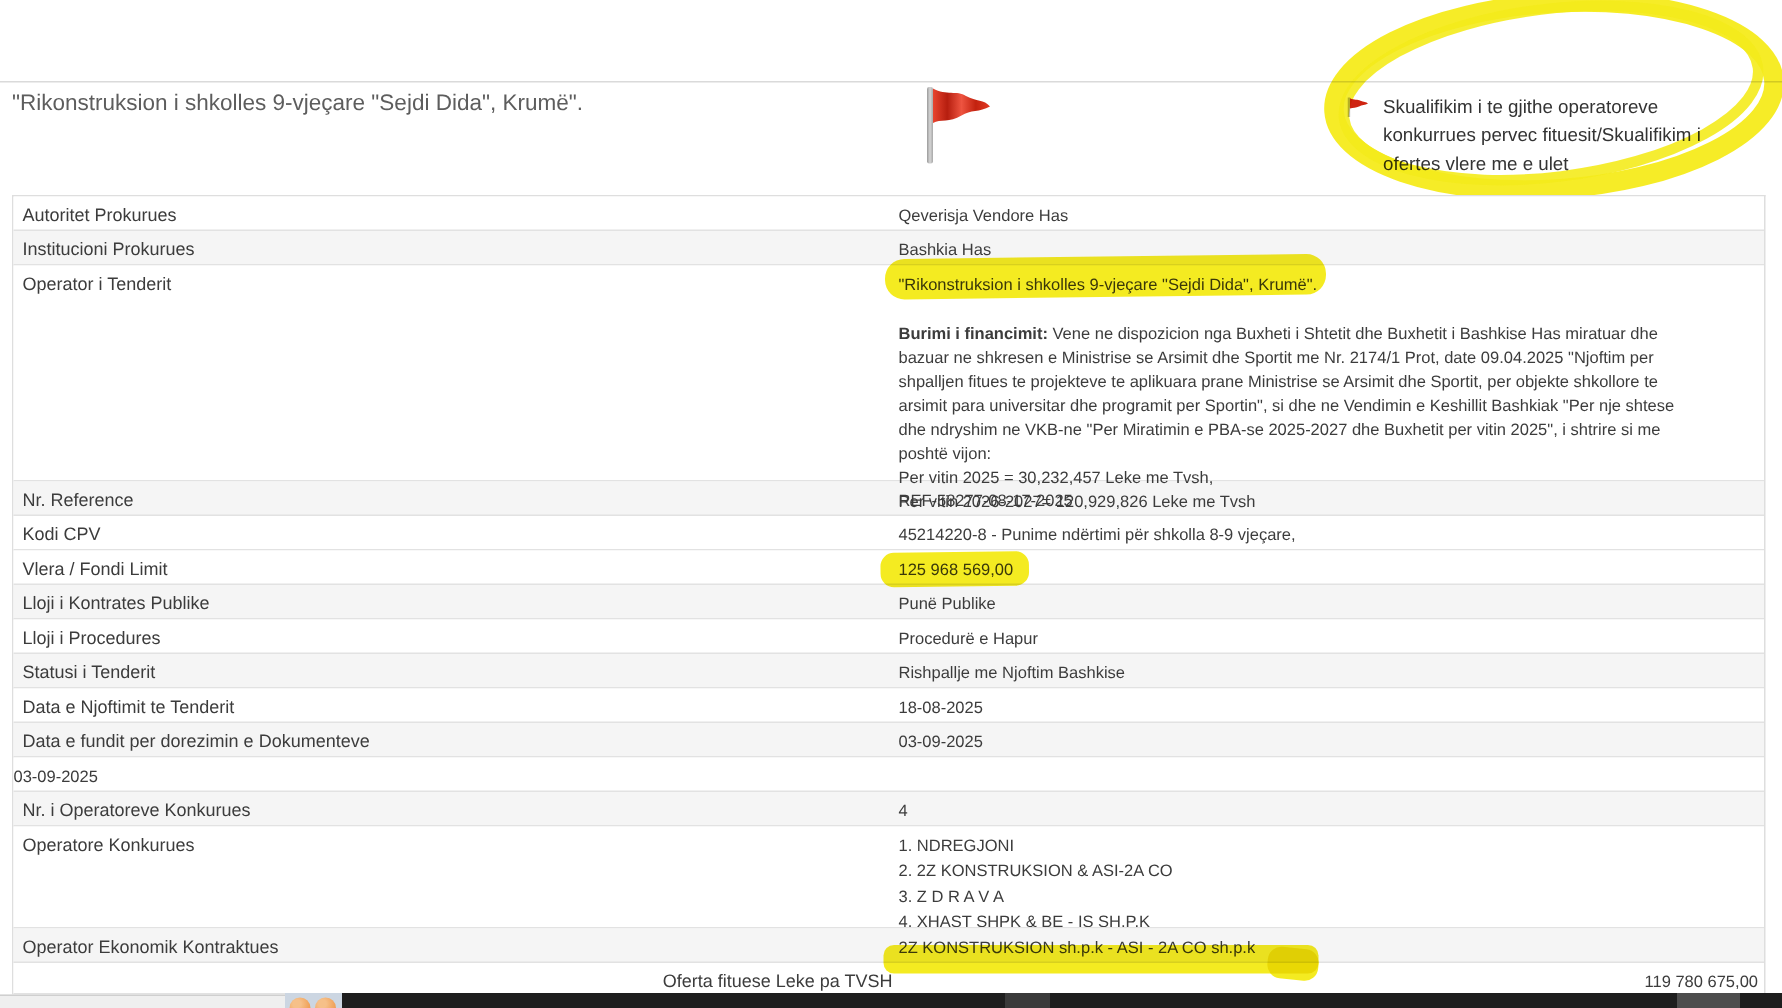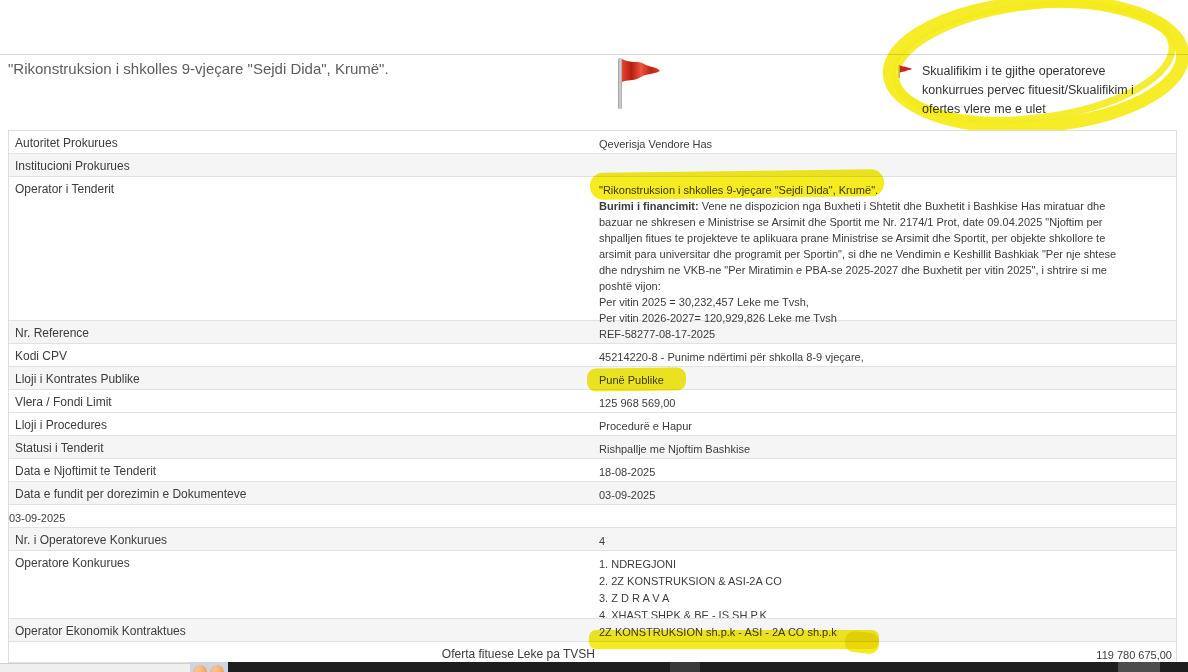--- a/index.html
+++ b/index.html
@@ -28,21 +28,21 @@
        border:1px solid #dedede;border-bottom:none;background:#fff;}
   .row{display:flex;border-bottom:1px solid #e2e2e2;box-sizing:border-box;background:#fff;}
   .row.alt{background:#f5f5f5;}
   .cell-l{width:590px;box-sizing:border-box;padding:5px 4px 0 6px;font-size:12px;}
   .cell-v{flex:1;box-sizing:border-box;padding:5px 4px 0 0;font-size:11px;line-height:16px;}
   .h23{height:23px;overflow:hidden;}
   .h144{height:144px;}
   .h68{height:68px;overflow:hidden;}
   .h21{height:21px;overflow:hidden;text-align:right;}
   .objekti-body{width:528px;}
-  .objekti-funding{}
+  .objekti-funding{margin-top:17px;}
   .b{font-weight:bold;}
   .op-line{line-height:17px;}
 
   
   .bottom-left-strip{position:absolute;left:0;top:663px;width:190px;height:9px;background:#efefef;border-top:1px solid #cfcfcf;}
   .mini-image{position:absolute;left:190px;top:662px;width:38px;height:10px;background:#ccd6e2;overflow:hidden;}
   .mini-image .c1,.mini-image .c2{position:absolute;width:14px;height:14px;border-radius:50%;
     background:radial-gradient(circle at 35% 30%, #f6c089 20%, #ef9d52 70%);top:3px;}
   .mini-image .c1{left:3px;} .mini-image .c2{left:20px;}
   .dark-bar{position:absolute;left:228px;top:662px;width:960px;height:10px;background:#1e1e1e;}
@@ -93,20 +93,21 @@
 
 <div class="tbl">
 
   <div class="row h23">
     <div class="cell-l">Autoritet Prokurues</div>
     <div class="cell-v">Qeverisja Vendore Has</div>
   </div>
 
   <div class="row alt h23">
     <div class="cell-l">Institucioni Prokurues</div>
+    <div class="cell-v">Bashkia Has</div>
   </div>
 
   <div class="row h144">
     <div class="cell-l">Operator i Tenderit</div>
     <div class="cell-v">
       <div class="objekti-body">
         <div>"Rikonstruksion i shkolles 9-vjeçare "Sejdi Dida", Krumë".</div>
         <div class="objekti-funding"><span class="b">Burimi i financimit:</span><span> Vene ne dispozicion nga Buxheti i Shtetit dhe Buxhetit i Bashkise Has miratuar dhe bazuar ne shkresen e Ministrise se Arsimit dhe Sportit me Nr. 2174/1 Prot, date 09.04.2025 "Njoftim per shpalljen fitues te projekteve te aplikuara prane Ministrise se Arsimit dhe Sportit, per objekte shkollore te arsimit para universitar dhe programit per Sportin", si dhe ne Vendimin e Keshillit Bashkiak "Per nje shtese dhe ndryshim ne VKB-ne "Per Miratimin e PBA-se 2025-2027 dhe Buxhetit per vitin 2025", i shtrire si me poshtë vijon:</span>
           <div>Per vitin 2025 = 30,232,457 Leke me Tvsh,</div>
           <div>Per vitin 2026-2027= 120,929,826 Leke me Tvsh</div>
@@ -118,28 +119,28 @@
   <div class="row alt h23">
     <div class="cell-l">Nr. Reference</div>
     <div class="cell-v">REF-58277-08-17-2025</div>
   </div>
 
   <div class="row h23">
     <div class="cell-l">Kodi CPV</div>
     <div class="cell-v">45214220-8 - Punime ndërtimi për shkolla 8-9 vjeçare,</div>
   </div>
 
+  <div class="row h23">
+    <div class="cell-l">Vlera / Fondi Limit</div>
+    <div class="cell-v">125 968 569,00</div>
+  </div>
+
   <div class="row alt h23">
     <div class="cell-l">Lloji i Kontrates Publike</div>
     <div class="cell-v">Punë Publike</div>
-  </div>
-
-  <div class="row h23">
-    <div class="cell-l">Vlera / Fondi Limit</div>
-    <div class="cell-v">125 968 569,00</div>
   </div>
 
   <div class="row h23">
     <div class="cell-l">Lloji i Procedures</div>
     <div class="cell-v">Procedurë e Hapur</div>
   </div>
 
   <div class="row alt h23">
     <div class="cell-l">Statusi i Tenderit</div>
     <div class="cell-v">Rishpallje me Njoftim Bashkise</div>

